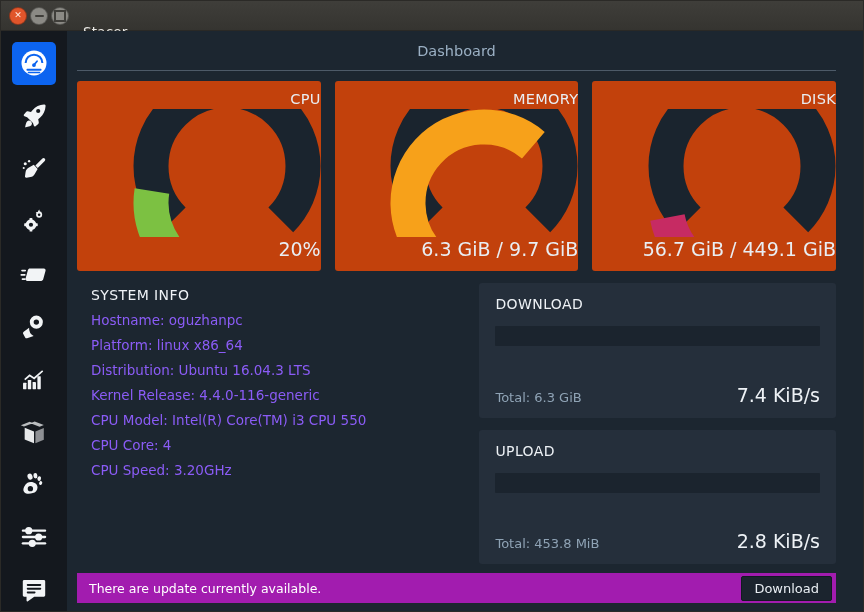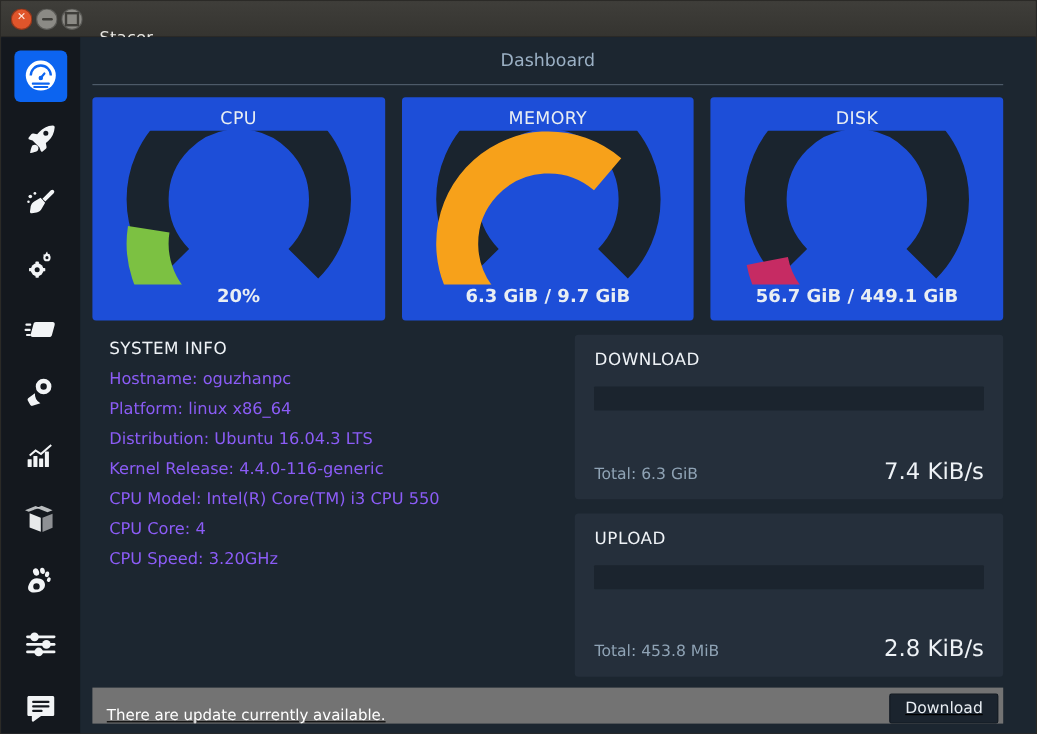--- a/index.html
+++ b/index.html
@@ -82,35 +82,34 @@
     margin: 0 2px;
   }
 
   
   .gauges {
     display: flex; gap: 14px;
     padding: 10px 2px 0 2px;
   }
   .gcard {
     flex: 1;
-    background: #1d4ed8;
+    background: #c2410c;
     border-radius: 3px;
     padding: 10px 0 11px 0;
-    display: flex; flex-direction: column; align-items: center;
+    display: flex; flex-direction: column; align-items: flex-end;
   }
   .gcard-title {
     color: #e9eef3; font-size: 14.5px; letter-spacing: .3px;
     margin-bottom: 2px;
   }
   .gauge-wrap { width: 188px; height: 128px; position: relative; }
   .gauge-wrap svg { display: block; }
   .gcard-value {
-    color: #e9eef3; font-size: 15px;
+    color: #e9eef3; font-size: 19px;
     margin-top: 1px;
-    font-weight: bold;
   }
 
   
   .lower {
     flex: 1; display: flex; gap: 14px;
     padding: 12px 2px 0 2px;
     min-height: 0;
   }
   .sysinfo { flex: 1.05; padding-left: 14px; padding-top: 4px; }
   .sysinfo-title {
@@ -142,24 +141,23 @@
     margin-top: auto;
     display: flex; align-items: baseline; justify-content: space-between; text-align: right;
   }
   .nettotal { color: #8fa3b5; font-size: 13px; }
   .netspeed { color: #eef2f6; font-size: 19px; }
 
   
   .updatebar {
     margin: 9px 2px 8px 2px;
     height: 30px; flex: 0 0 30px;
-    background: #737373;
-    display: flex; align-items: flex-end;
+    background: #a21caf;
+    display: flex; align-items: center;
     padding: 0 4px 0 12px;
-    text-decoration: underline;
   }
   .update-text { color: #ffffff; font-size: 12.5px; flex: 1; }
   .update-btn {
     background: #1b242e;
     color: #e9eef3;
     font-size: 13px;
     border: 1px solid #121a22;
     border-radius: 2px;
     padding: 4px 12px;
     font-family: inherit;

